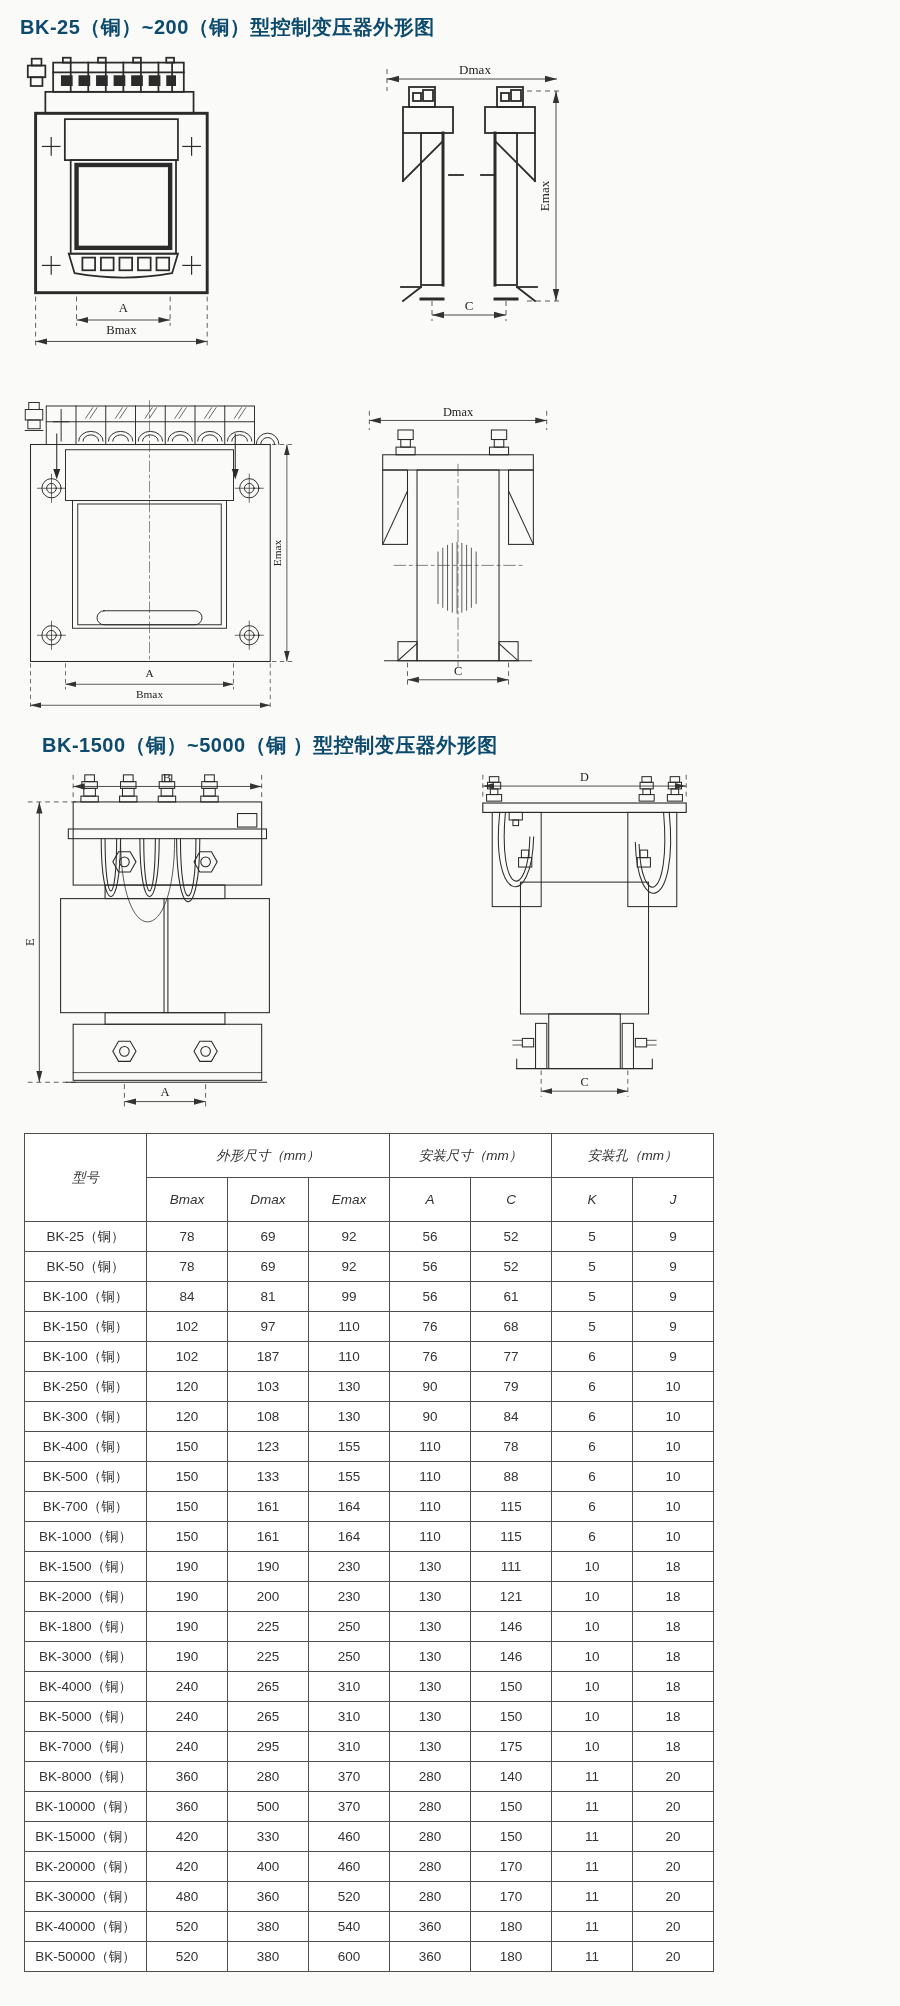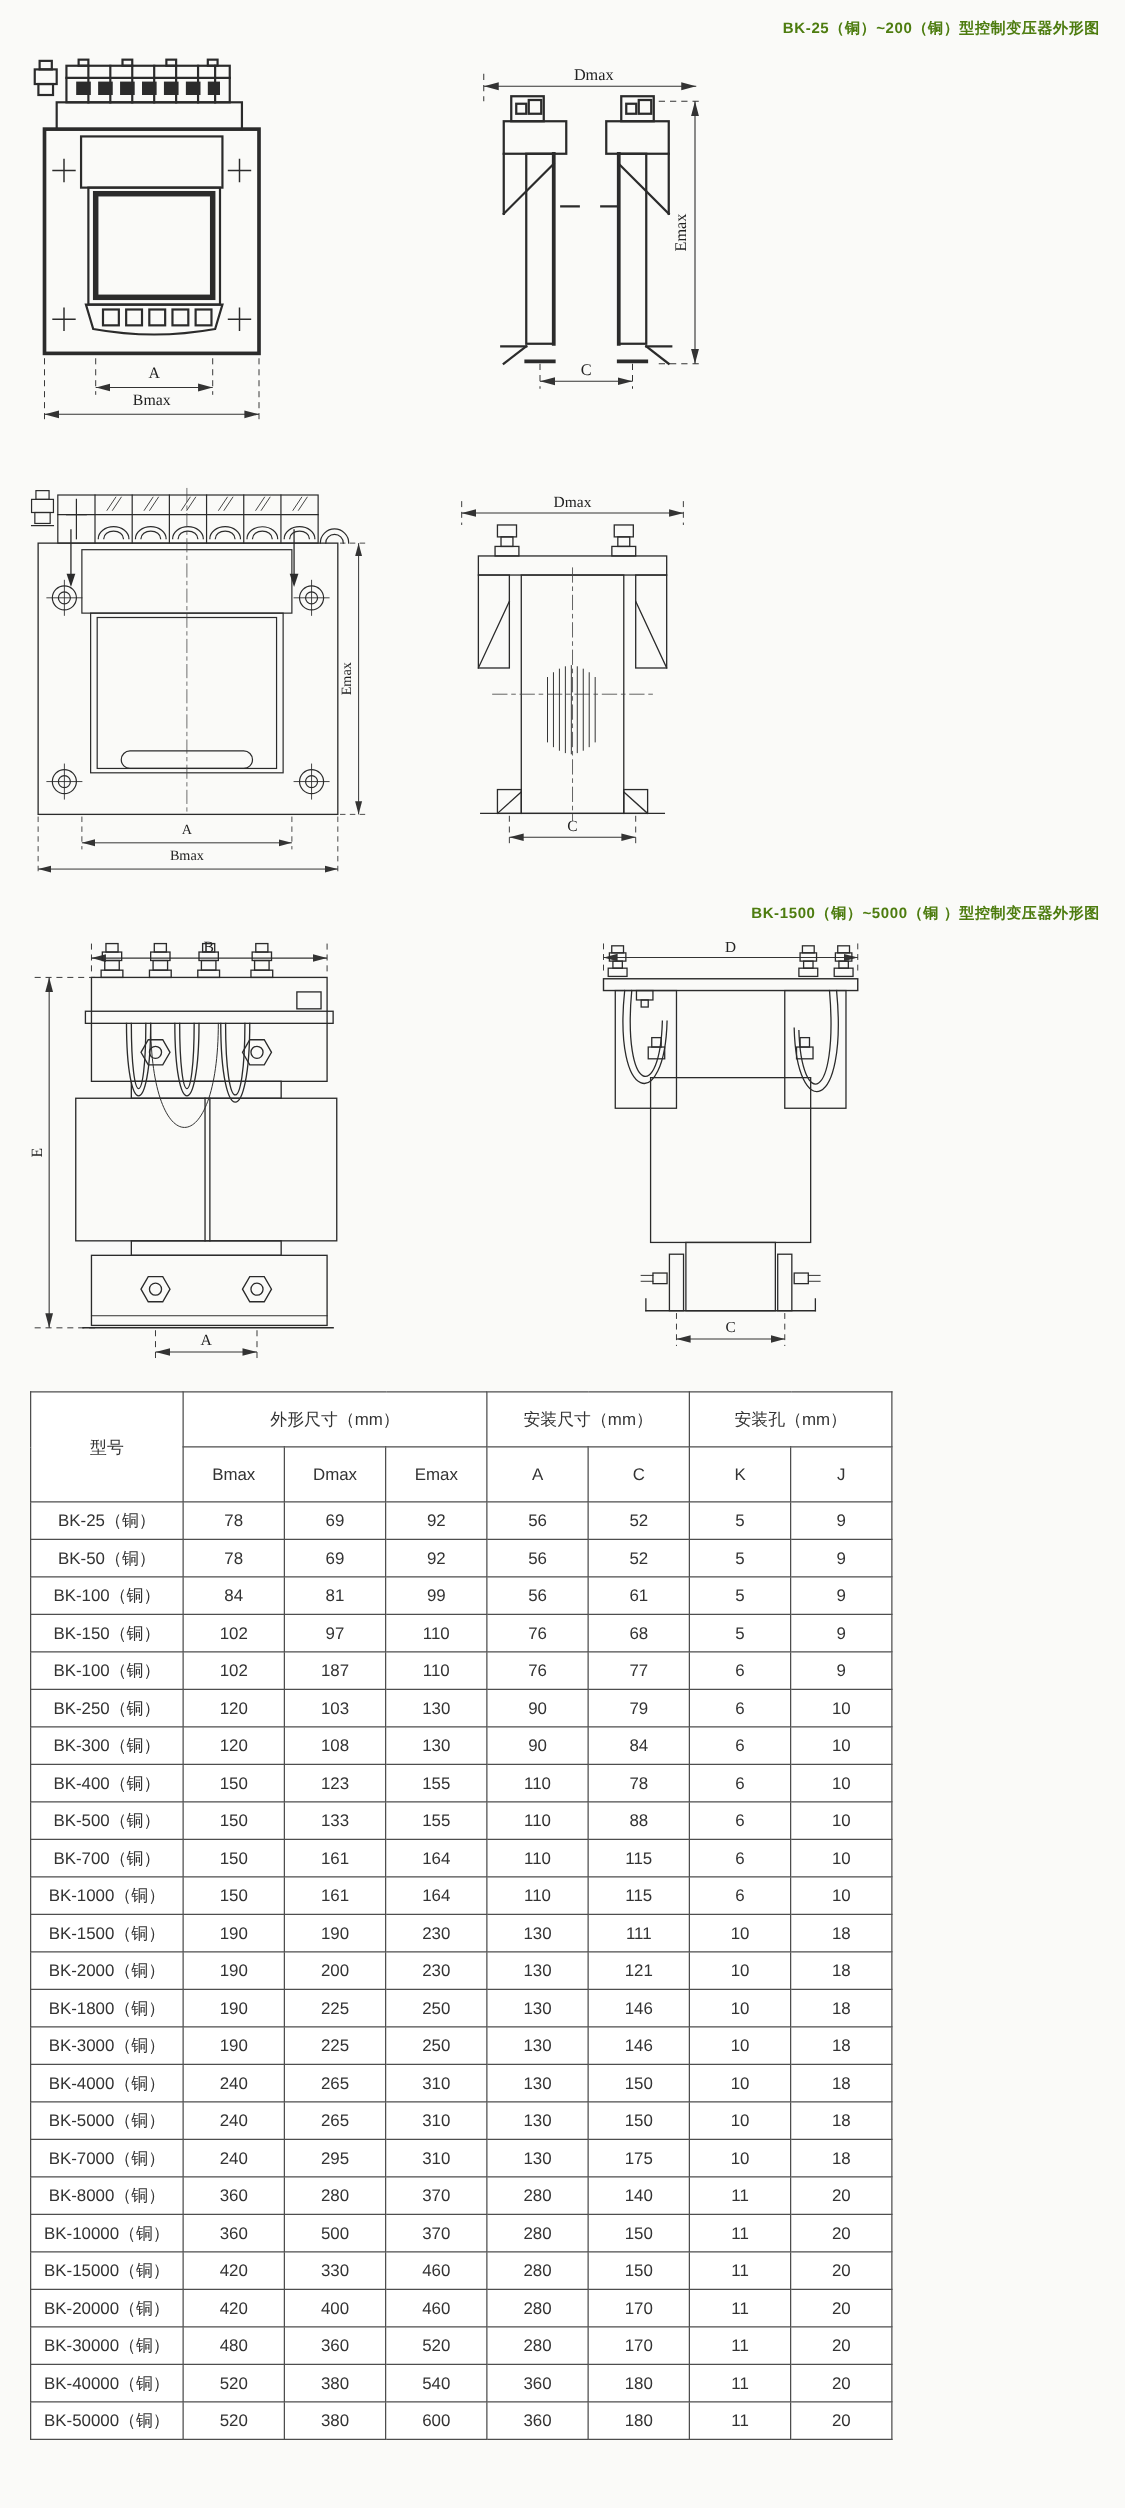--- a/index.html
+++ b/index.html
@@ -4,46 +4,45 @@
 <style>
   html,body{margin:0;padding:0;}
   body{
     width:900px;
     background:#fafaf8;
     font-family:"Liberation Sans", sans-serif;
     color:#222;
   }
   .page{padding:14px 20px 20px 20px;}
   .sec-heading{
-    font-size:12px;
+    font-size:20px;
     font-weight:bold;
-    color:#4d7c0f;
+    color:#0c4a6e;
     margin:0 0 12px 0;
     letter-spacing:.5px;
-    text-align:right;
   }
   .sec1{margin-bottom:46px;}
   .sec2{margin-bottom:6px;}
   .diagram-row{display:flex;align-items:flex-start;}
   .dim-table{
     border-collapse:collapse;
     table-layout:fixed;
     width:690px;
     margin:14px 0 0 4px;
     font-size:13.5px;
     color:#333;
     background:#fff;
   }
   .dim-table th,.dim-table td{
     border:1px solid #4e4e4e;
     text-align:center;
     font-weight:normal;
     padding:0 2px;
   }
-  .dim-table thead th{height:43px;}
+  .dim-table thead th{height:43px;font-style:italic;}
   .dim-table tbody td{height:29px;}
   
   svg .ln{fill:none;stroke:#2b2b2b;stroke-linecap:square;}
   svg.d1 .ln{stroke-width:1.8;}
   svg.d23 .ln{stroke-width:1.1;}
   svg .s0{stroke-width:.8;}
   svg .s1{stroke-width:1.2;}
   svg .s3{stroke-width:3;}
   svg .s4{stroke-width:4.5;}
   svg .blk{fill:#2b2b2b;stroke:none;}

